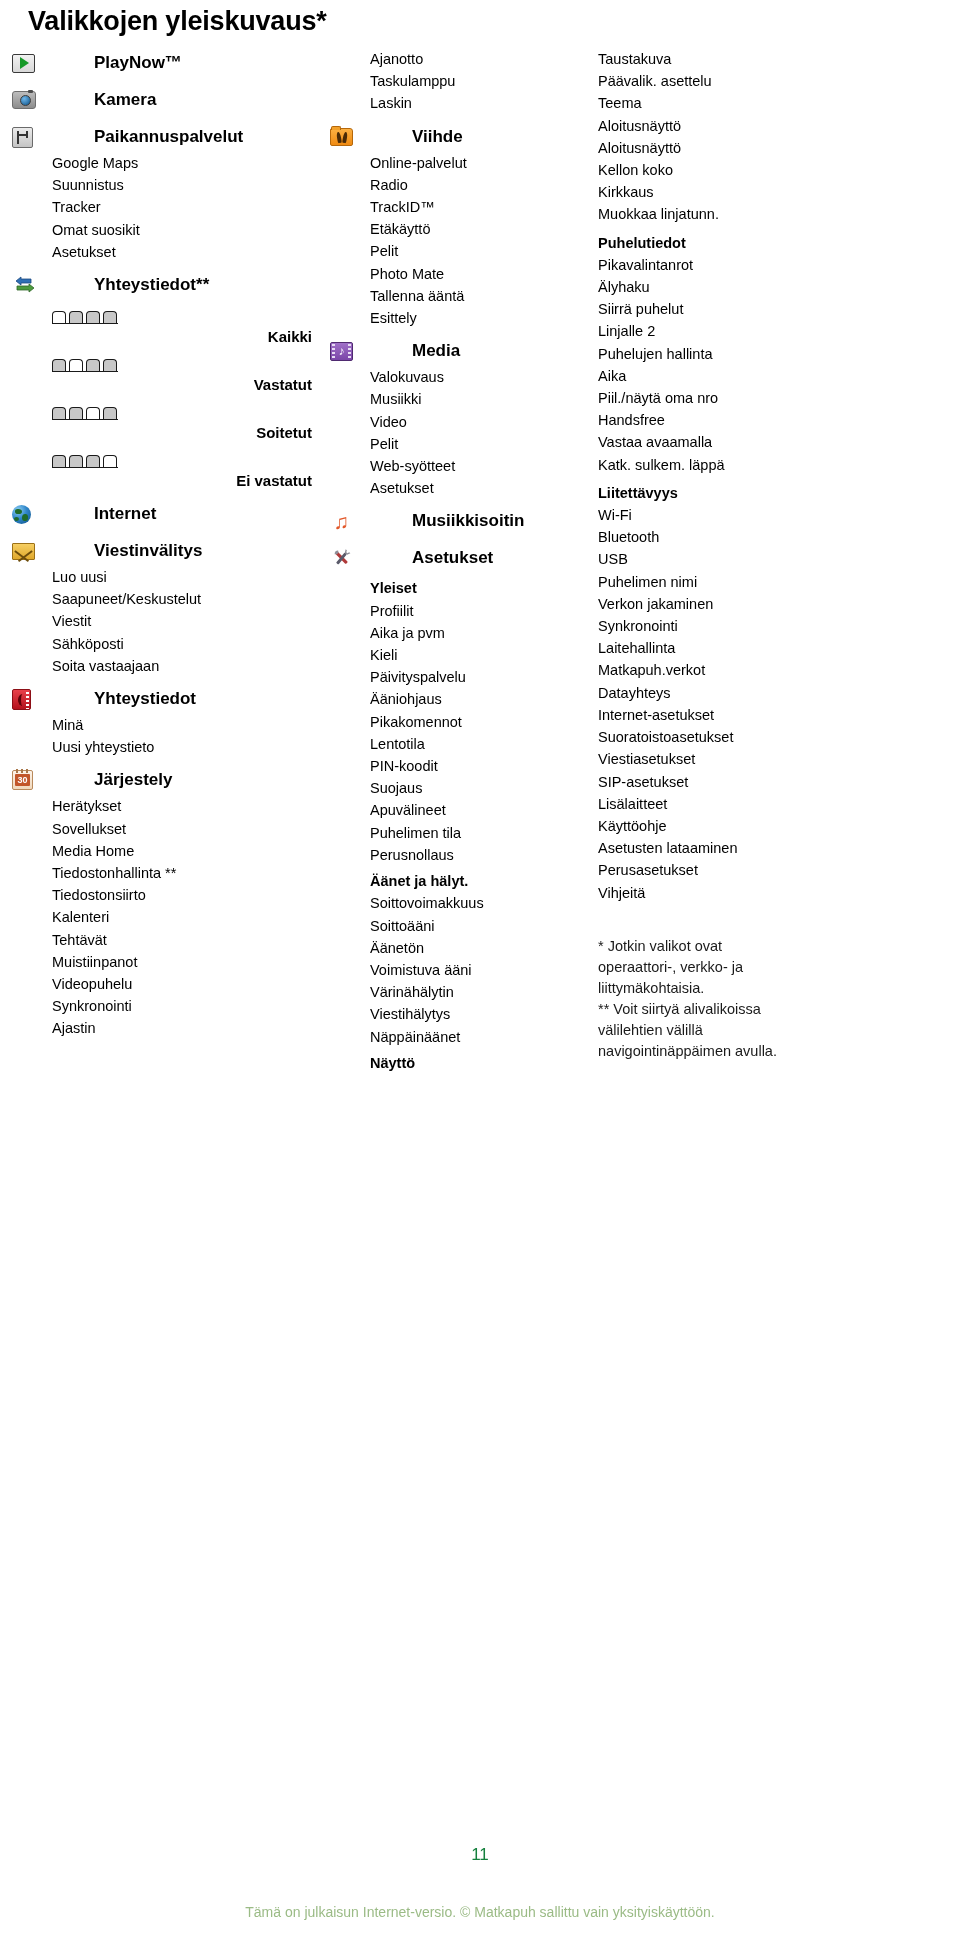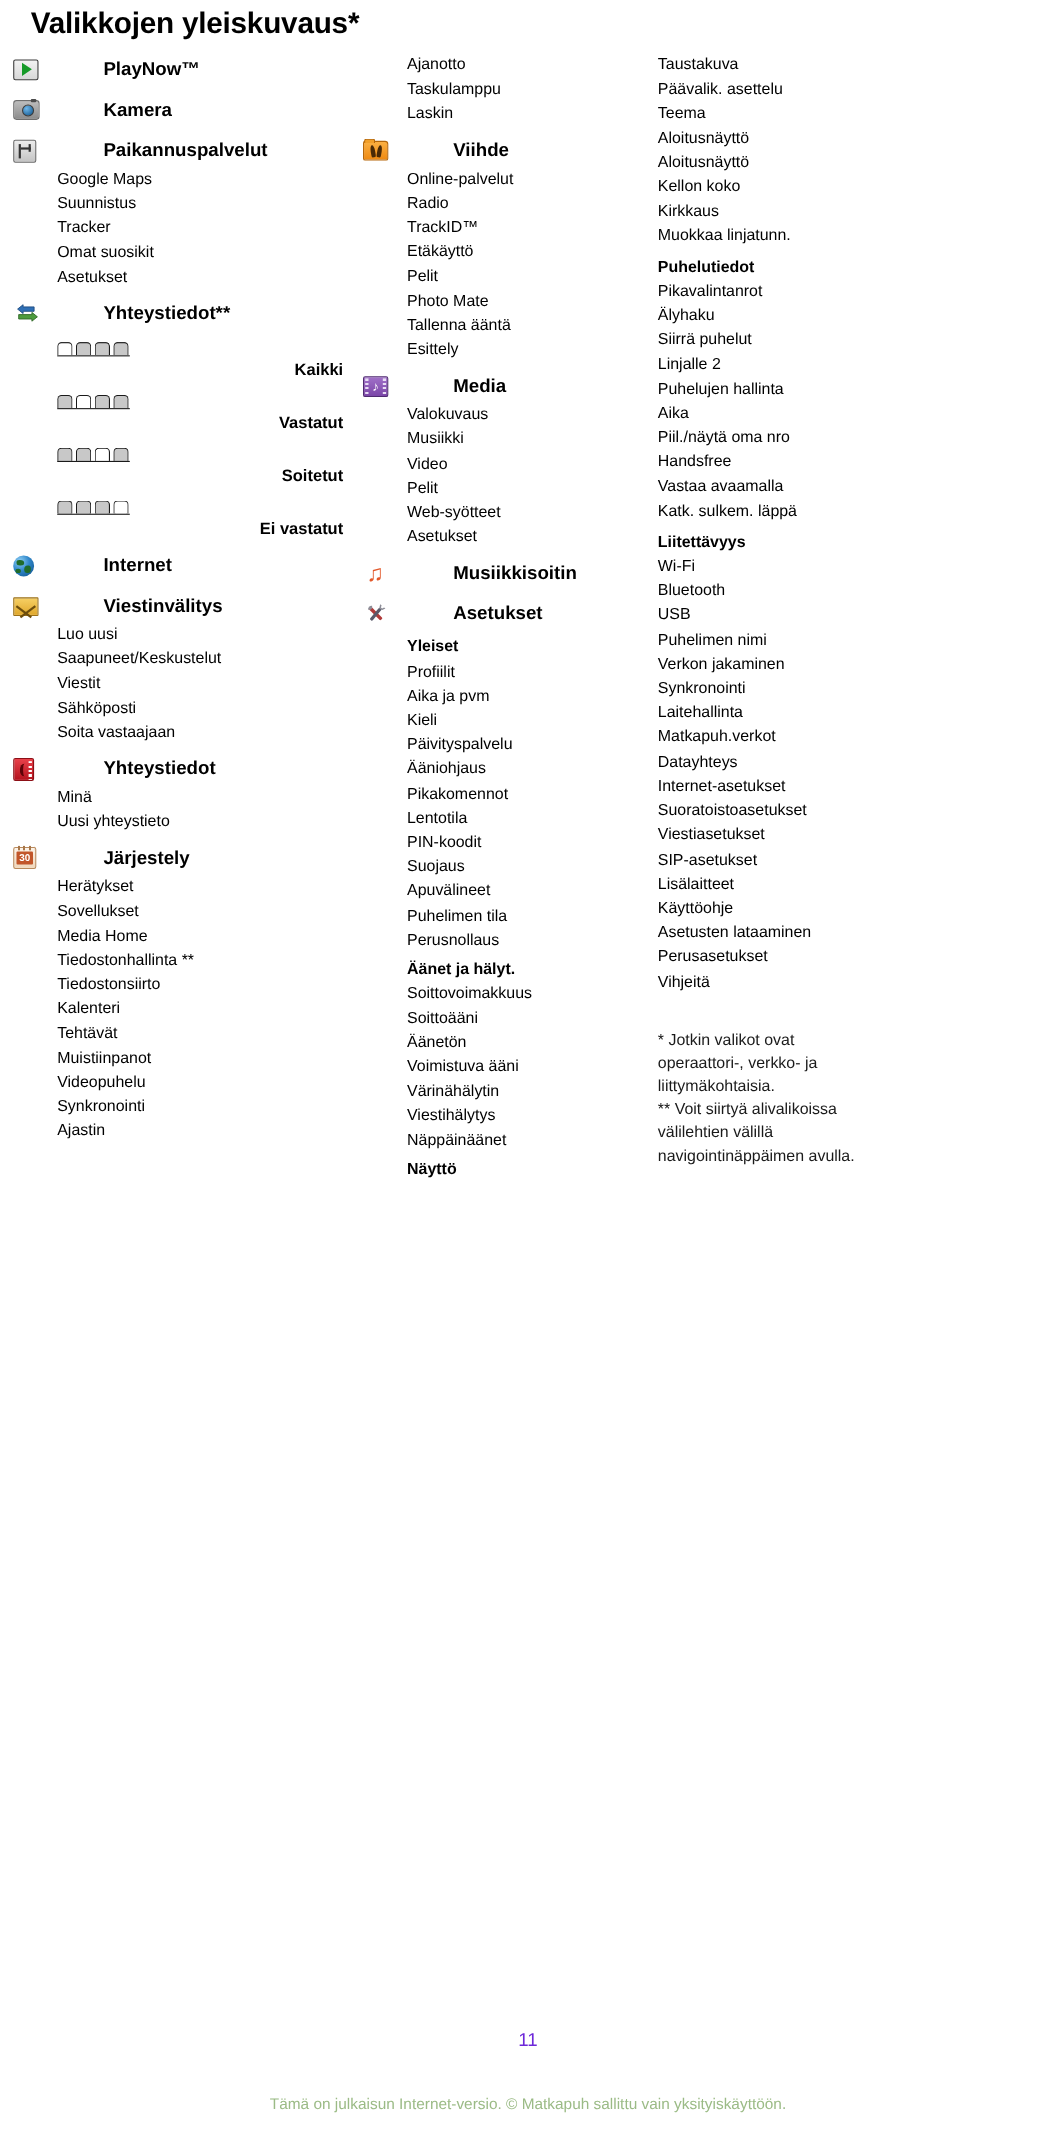--- a/index.html
+++ b/index.html
@@ -367,21 +367,21 @@
     white-space: pre-line;
   }
 
   
   .page-number {
     position: absolute;
     left: 0; right: 0;
     top: 1845px;
     text-align: center;
     font-size: 17px;
-    color: #6d28d9;
+    color: #15803d;
   }
   .footer-note {
     position: absolute;
     left: 0; right: 0;
     top: 1904px;
     text-align: center;
     font-size: 14px;
     color: #9bbb86;
   }
 </style>

